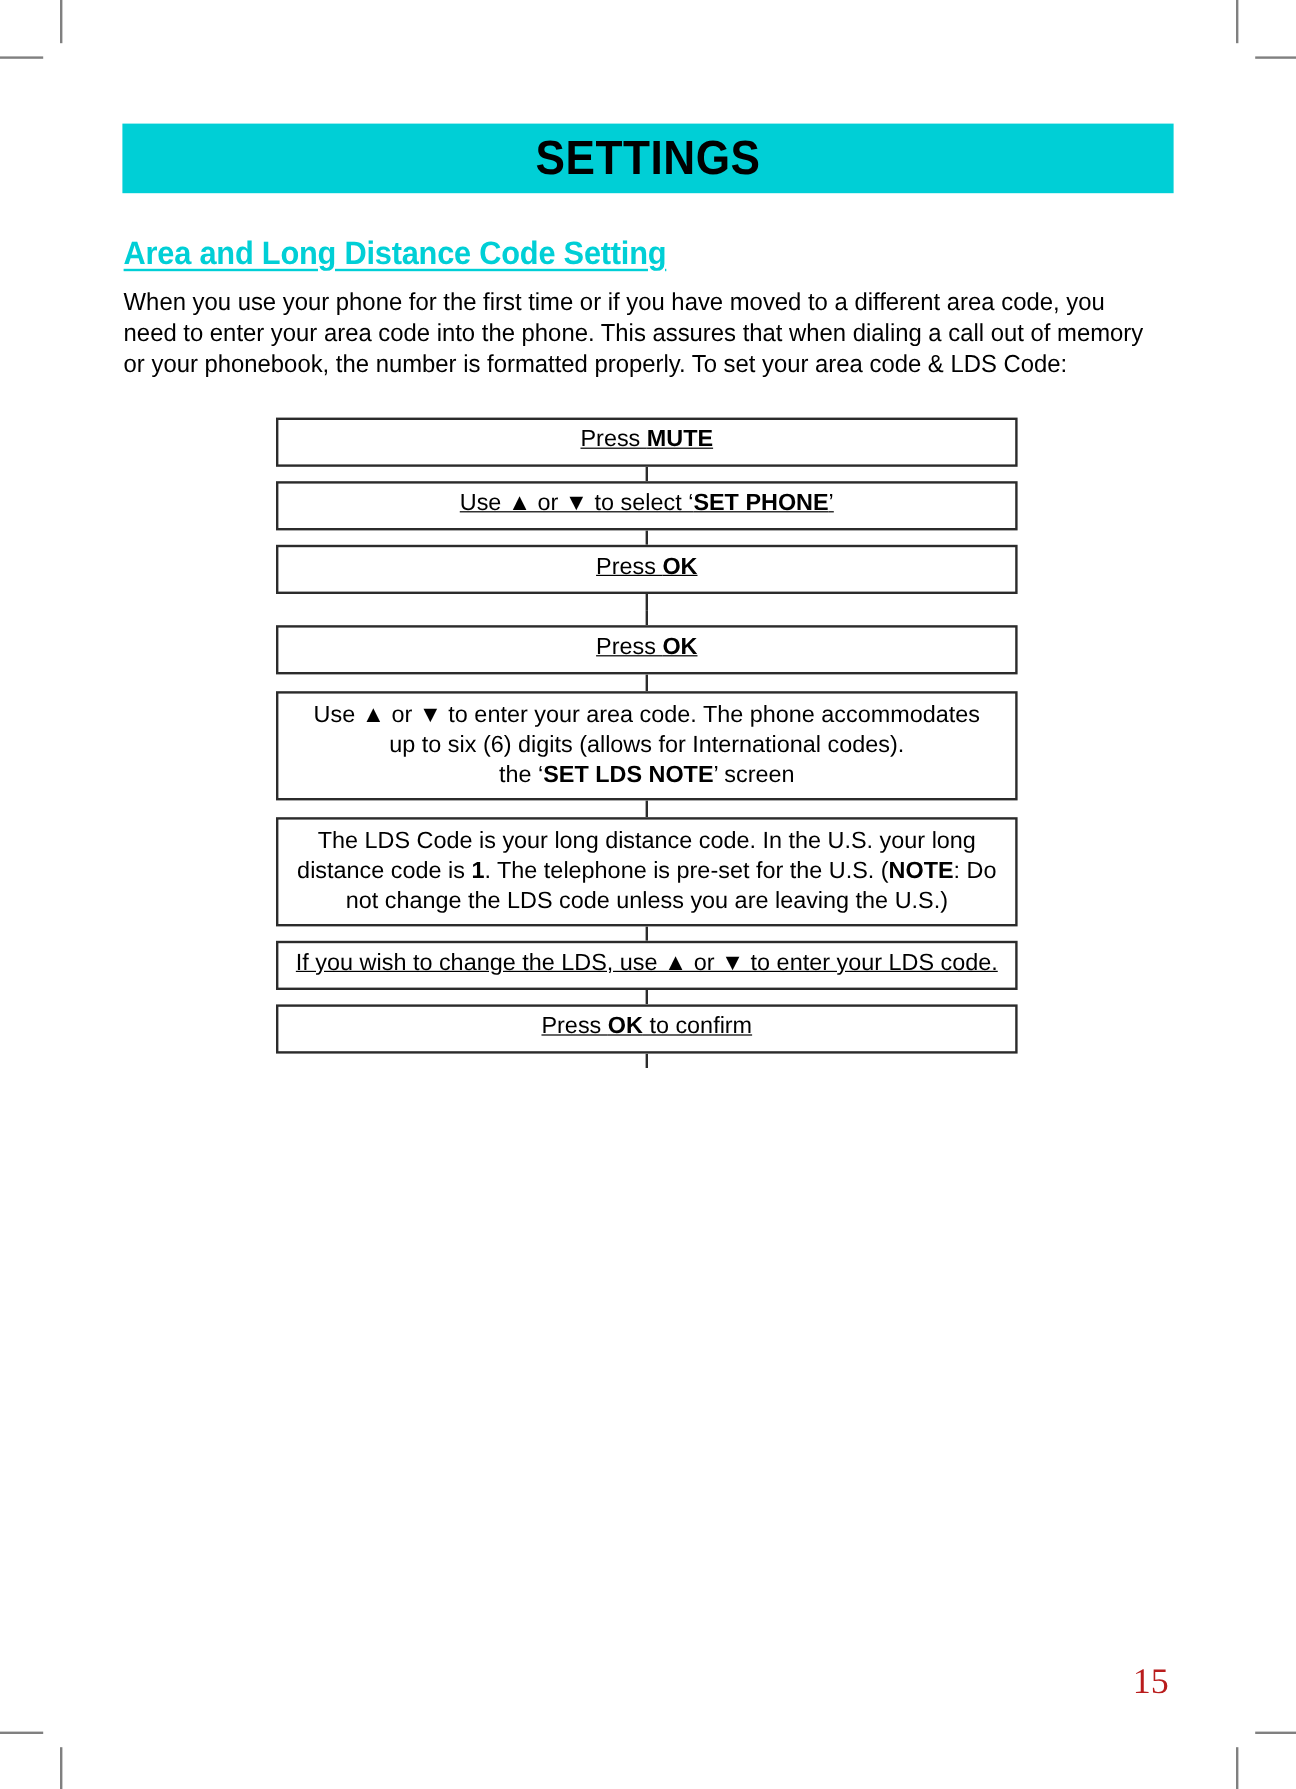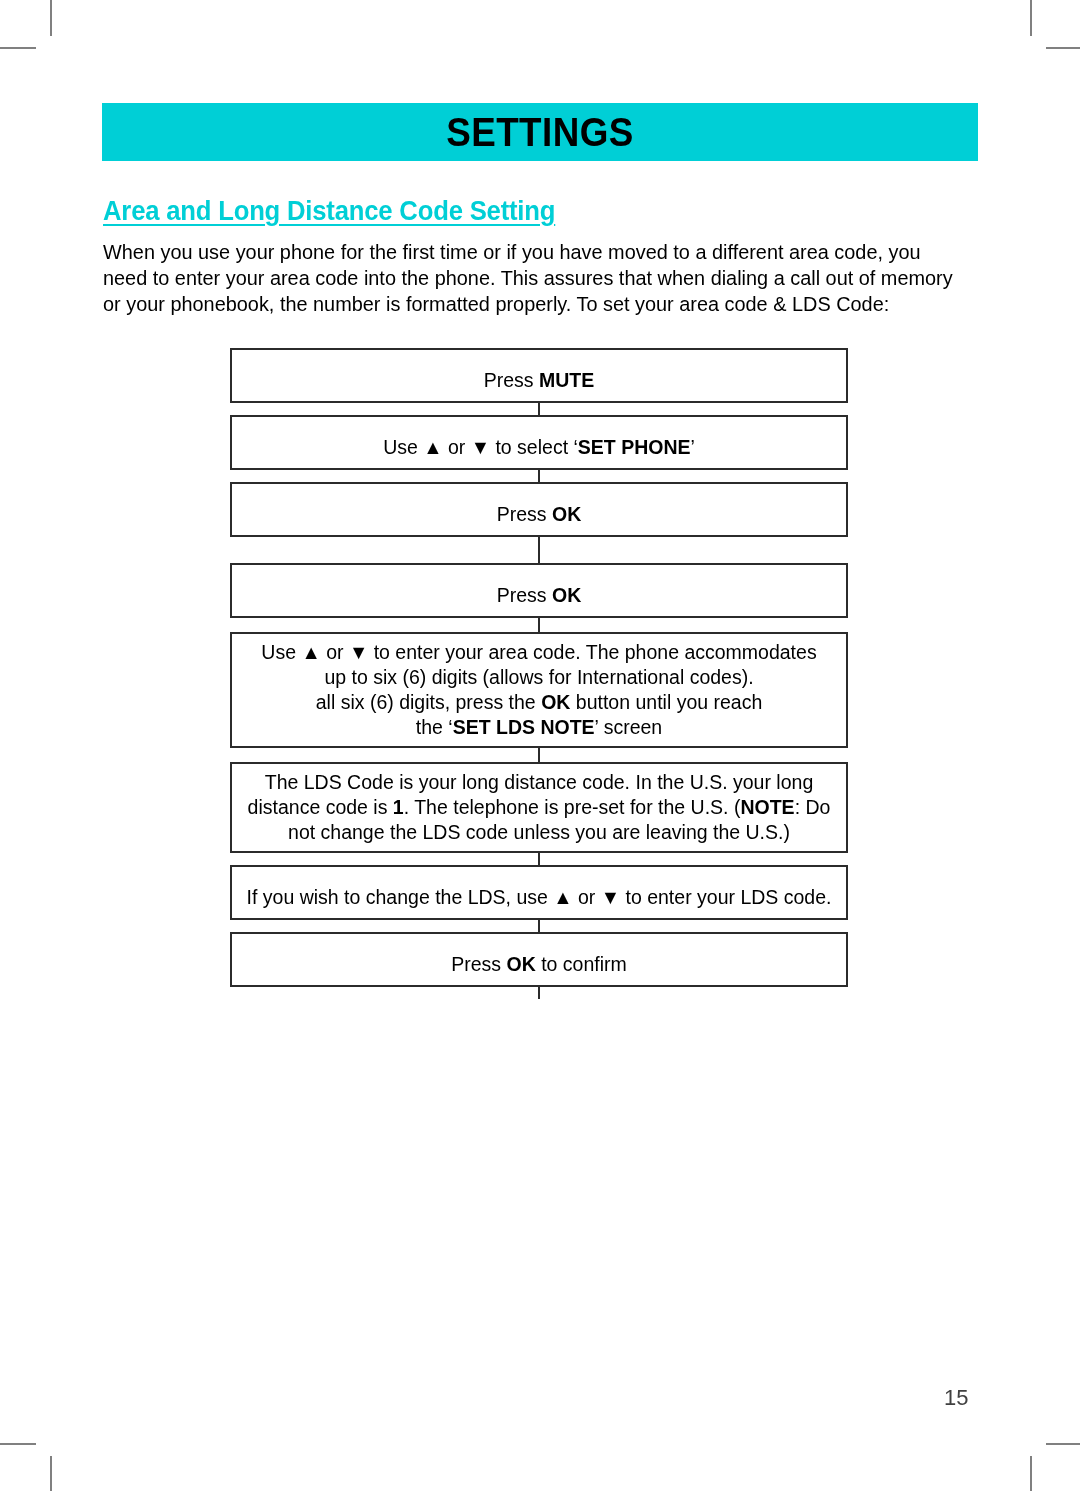--- a/index.html
+++ b/index.html
@@ -95,38 +95,38 @@
   .flow-step {
     position: relative;
     border: 2px solid #2b2b2b;
     background: #ffffff;
     box-sizing: border-box;
     text-align: center;
     font-size: 19.5px;
     line-height: 25px;
     padding: 6px 10px;
   }
-  .flow-step.single { padding: 18px 10px 8px; }
+  .flow-step.single { padding: 4px 10px 8px; text-decoration: underline; }
   .flow-step b { font-weight: bold; }
   .flow-connector {
     width: 2px;
     background: #2b2b2b;
     margin: 0 auto;
   }
   .gap-sm { height: 12px; }
   .gap-md { height: 14px; }
 
   
   .page-number {
     position: absolute;
     left: 944px;
     top: 1385px;
-    font-family: Liberation Sans, sans-serif;
-    font-size: 22px;
-    color: #404040;
+    font-family: Liberation Serif, serif;
+    font-size: 30px;
+    color: #b91c1c;
   }
 </style>
 </head>
 <body>
 
 <div class="page">
 
   <div class="crop-mark cm-tl-v"></div>
   <div class="crop-mark cm-tl-h"></div>
   <div class="crop-mark cm-tr-v"></div>
@@ -158,21 +158,20 @@
       </div>
       <div class="flow-connector gap-md"></div>
       <div class="flow-connector gap-sm"></div>
       <div class="flow-step single">
         <div><span>Press </span><b>OK</b></div>
       </div>
       <div class="flow-connector gap-md"></div>
       <div class="flow-step">
         <div><span>Use ▲ or ▼ to enter your area code. The phone accommodates</span></div>
         <div><span>up to six (6) digits (allows for International codes).</span></div>
-        <div><span>all six (6) digits, press the </span><b>OK</b><span> button until you reach</span></div>
         <div><span>the ‘</span><b>SET LDS NOTE</b><span>’ screen</span></div>
       </div>
       <div class="flow-connector gap-md"></div>
       <div class="flow-step">
         <div><span>The LDS Code is your long distance code. In the U.S. your long</span></div>
         <div><span>distance code is </span><b>1</b><span>. The telephone is pre-set for the U.S. (</span><b>NOTE</b><span>: Do</span></div>
         <div><span>not change the LDS code unless you are leaving the U.S.)</span></div>
       </div>
       <div class="flow-connector gap-sm"></div>
       <div class="flow-step single">

